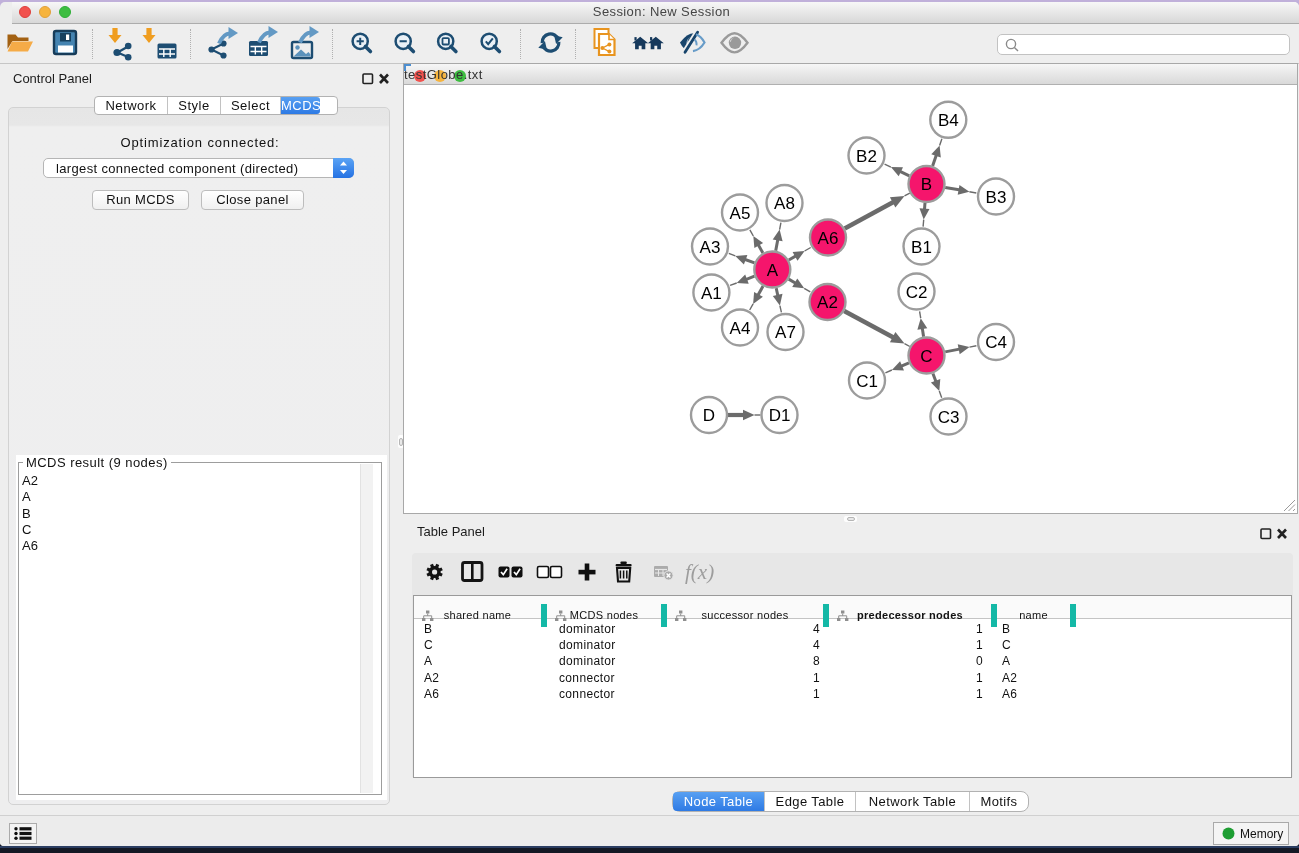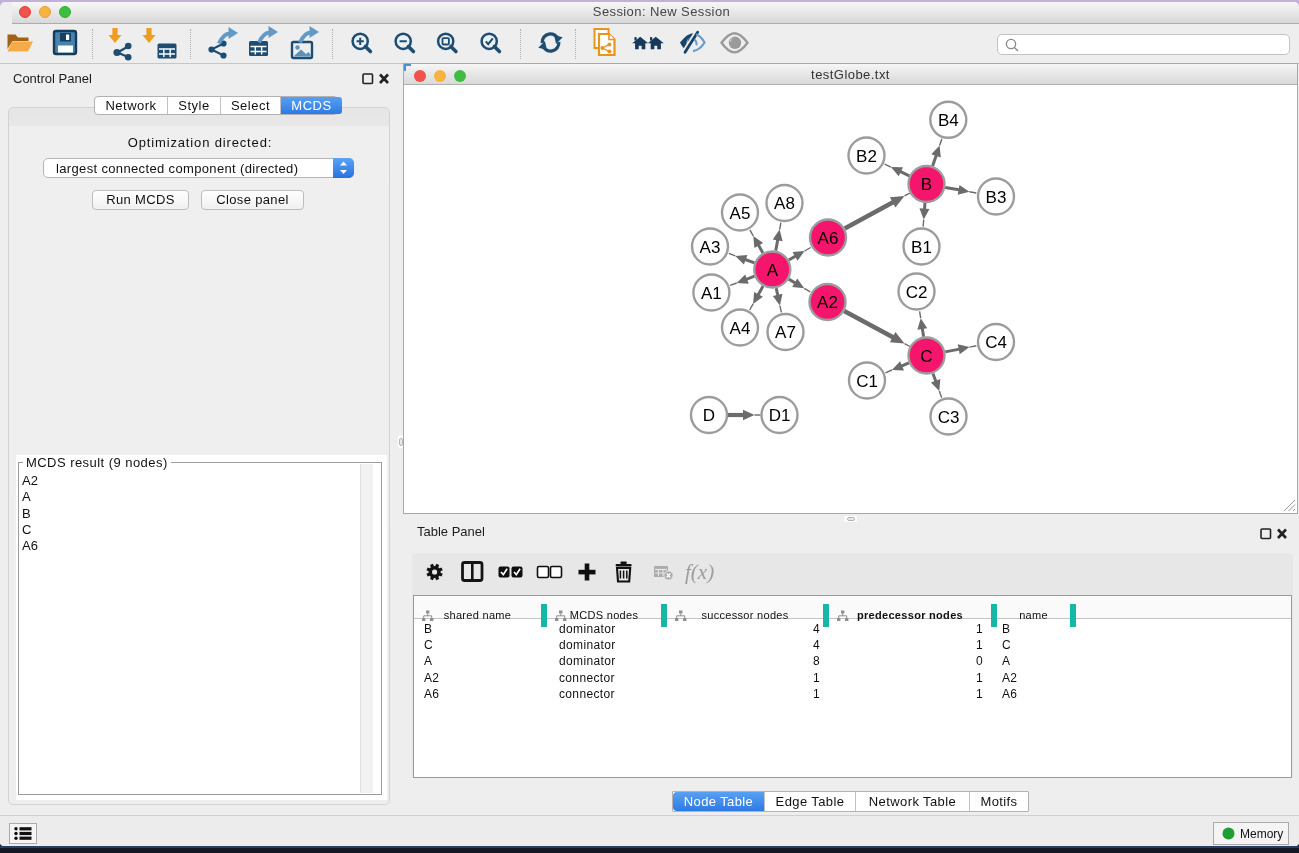--- a/index.html
+++ b/index.html
@@ -41,35 +41,35 @@
   #fieldset { position:absolute; left:2px; top:7px; width:364px; height:333px; border:1px solid #9d9d9d; }
   #legend { position:absolute; left:4px; top:-8px; background:#fff; padding:0 3px; font-size:13px; color:#111; letter-spacing:0.45px; }
   #mcdslist { position:absolute; left:3px; top:10px; font-size:13px; color:#111; line-height:16.3px; }
   #scrolltrack { position:absolute; right:8px; top:1px; width:13px; height:329px; background:#f2f2f2;
     border-left:1px solid #e2e2e2; }
   
   #netwin { position:absolute; left:403px; top:61px; width:895px; height:451px; background:#fff;
     border:1px solid #a8a8a8; }
   #nettitle { position:absolute; left:0; top:0; width:893px; height:21px;
     background:linear-gradient(#f6f6f6,#d9d9d9); border-bottom:1px solid #b0b0b0; }
-  #nettitle .t { position:absolute; left:0; right:0; top:3px; text-align:center; font-size:13px; color:#333; letter-spacing:0.45px; }
+  #nettitle .t { position:absolute; left:0; right:0; top:3px; text-align:left; font-size:13px; color:#333; letter-spacing:0.45px; }
   
   #tphead { position:absolute; left:417px; top:522px; font-size:13px; color:#1c1c1c; }
   #tpsub { position:absolute; left:412px; top:551px; width:881px; height:224px; background:#e7e7e7;
     border-radius:4px 4px 0 0; }
   #ttable { position:absolute; left:413px; top:593px; width:879px; height:183px; background:#fff;
     border:1px solid #9a9a9a; }
   #thead { position:absolute; left:0; top:0; width:877px; height:23px; background:#fafafa;
     border-bottom:1px solid #c4c4c4; font-size:11px; color:#111; letter-spacing:0.3px; }
   .hcell { position:absolute; top:8px; height:23px; border-right:6px solid #14b8a6; }
   .hcell .lab { position:absolute; top:5px; width:100%; text-align:center; }
   .trow { position:absolute; font-size:12px; color:#111; height:16px; letter-spacing:0.35px; }
   
   #btabs { position:absolute; left:672px; top:789px; width:357px; height:21px; background:#fff;
-    border:1px solid #b2b2b2; border-radius:1px; display:flex; font-size:13px; letter-spacing:0.4px; }
+    border:1px solid #b2b2b2; border-radius:8px; display:flex; font-size:13px; letter-spacing:0.4px; }
   #btabs div { flex:none; text-align:center; line-height:19px; color:#111; border-right:1px solid #c2c2c2; }
   #btabs div:first-child { background:linear-gradient(#58a0f2,#2e7ae4); color:#fff;
     border-radius:4px 0 0 4px; }
   #btabs div:last-child { border-right:none; }
   
   #statusbar { position:absolute; left:0; top:813px; width:1299px; height:31px; background:#ececec;
     border-top:1px solid #d0d0d0; }
   #listbtn { position:absolute; left:9px; top:7px; width:28px; height:21px; background:#f4f4f4;
     border:1px solid #ababab; }
   #membtn { position:absolute; right:10px; top:6px; width:76px; height:23px; background:#f4f4f4;
@@ -185,23 +185,23 @@
   <div id="cphead">Control Panel</div>
   <svg width="30" height="14" style="position:absolute;left:361px;top:70px">
     <rect x="2" y="2" width="9.5" height="9.5" fill="none" stroke="#222" stroke-width="1.6" rx="1"></rect>
     <path d="M19,2.5 L27,11  M27,2.5 L19,11" stroke="#222" stroke-width="2.6"></path>
   </svg>
   <div id="cppanel"></div>
   <div id="cptabs">
     <div style="width:73px;border-radius:3px 0 0 3px">Network</div>
     <div style="width:53px">Style</div>
     <div style="width:60px">Select</div>
-    <div style="width:61px">MCDS</div>
-  </div>
-  <div id="optlabel">Optimization directed:</div>
+    <div style="width:39px">MCDS</div>
+  </div>
+  <div id="optlabel">Optimization connected:</div>
   <div id="combo">
     <div class="v">largest connected component (directed)</div>
     <div class="btn">
       <svg width="21" height="20">
         <path d="M10.5,3.5 L14,7.5 L7,7.5 Z" fill="#fff"></path>
         <path d="M10.5,16 L14,12 L7,12 Z" fill="#fff"></path>
       </svg>
     </div>
   </div>
   <div class="pushbtn" style="left:92px;width:97px;">Run MCDS</div>

